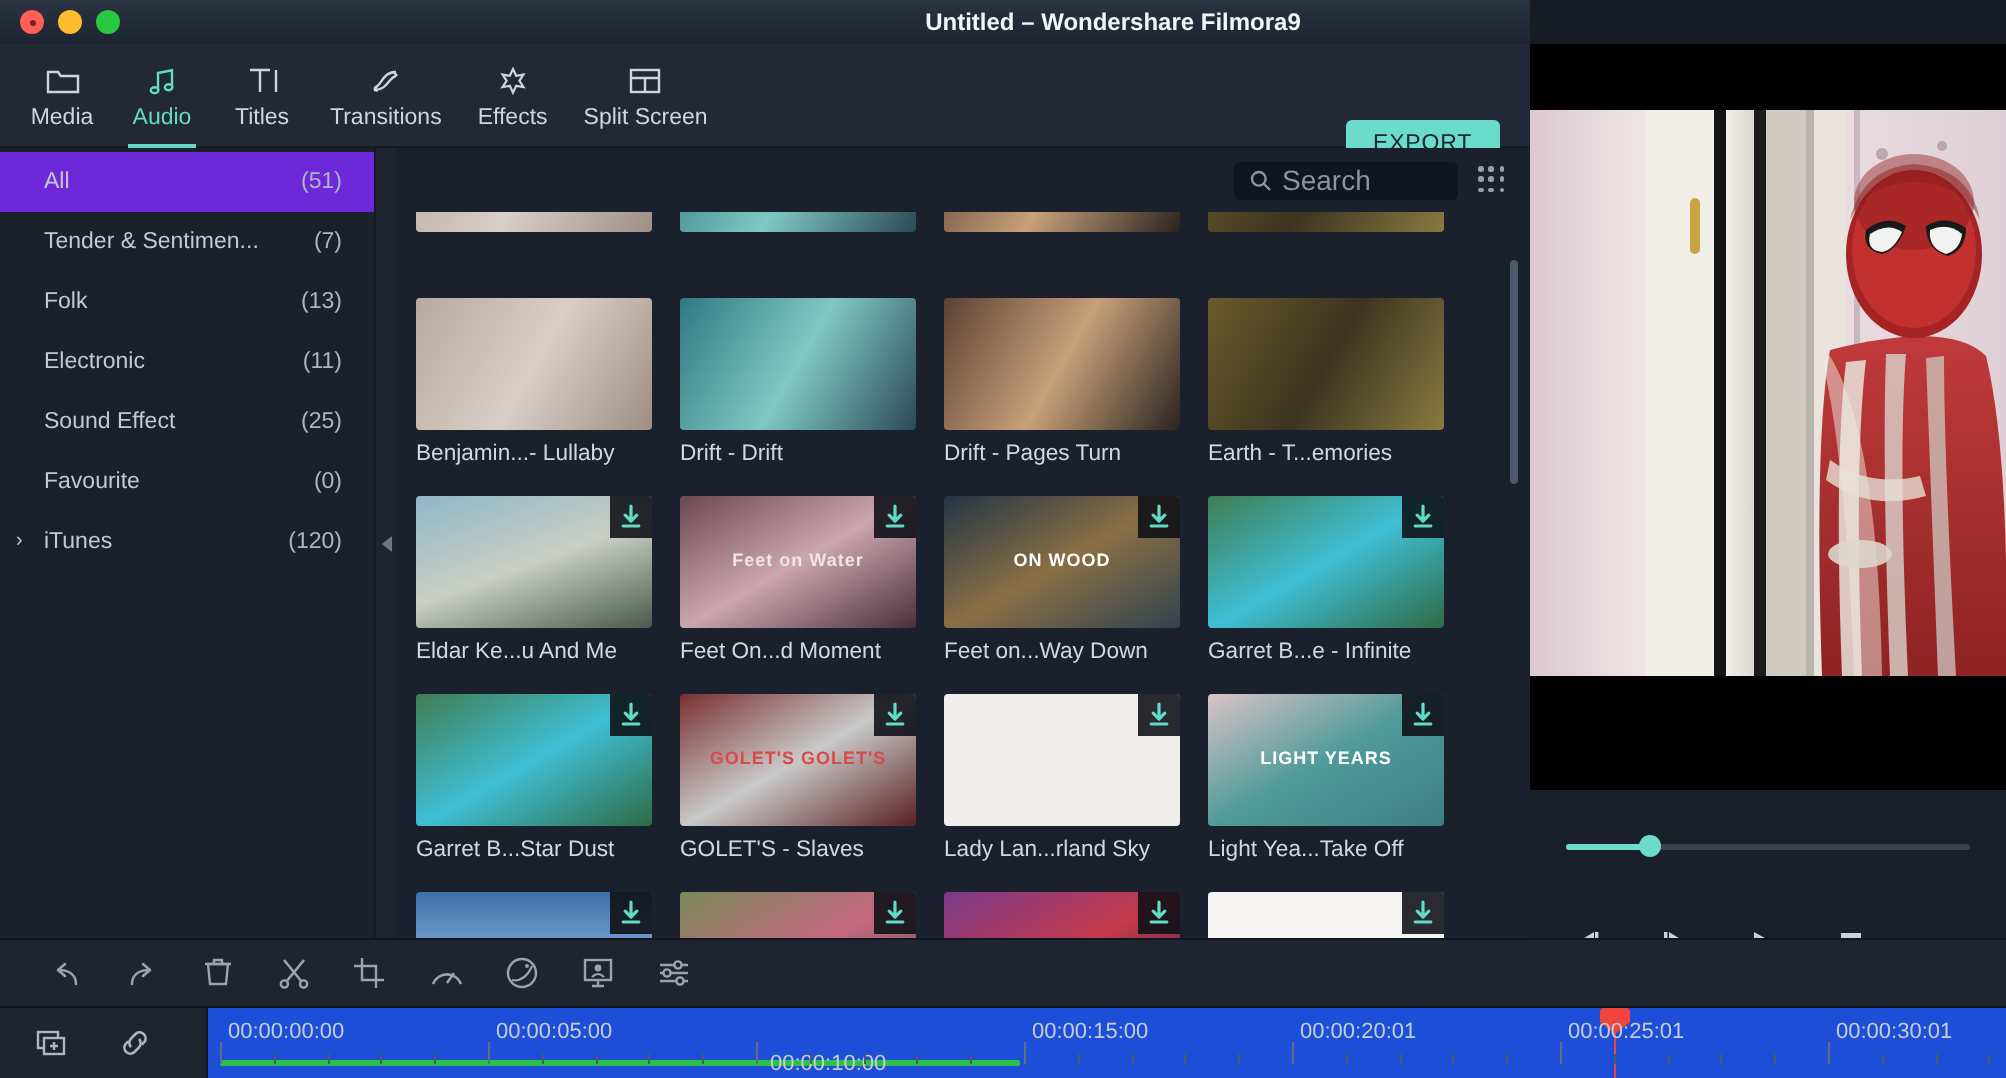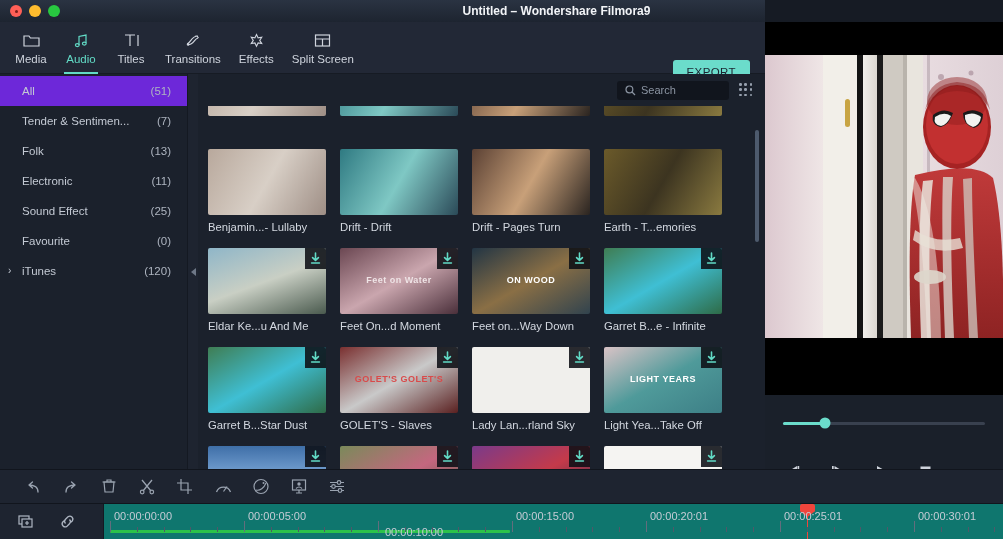--- a/index.html
+++ b/index.html
@@ -97,21 +97,21 @@
     border-right: 5px solid #6e7887;
   }
   .searchrow {
     position: absolute; top: 0; left: 10px; width: 567px; height: 32px;
     background: #1b212c; display: flex; align-items: center; justify-content: flex-end;
     padding-right: 8px; z-index: 6;
   }
   .searchbox {
     width: 112px; height: 19px; background: #11151d; border-radius: 3px;
     display: flex; align-items: center; gap: 5px; padding: 0 8px;
-    color: #8b94a2; font-size: 11px; margin-right: 10px;
+    color: #8b94a2; font-size: 14px; margin-right: 10px;
   }
   .grid-toggle {
     width: 14px; height: 14px; display: grid; grid-template-columns: repeat(3, 1fr);
     grid-template-rows: repeat(3, 1fr); gap: 2px; cursor: pointer; margin-right: 4px;
   }
   .grid-toggle i { background: #97a0ae; border-radius: 50%; width: 2.5px; height: 2.5px; }
 
   .gridscroll {
     position: absolute; top: 22px; left: 10px; width: 553px; height: 373px;
     overflow: hidden;
@@ -175,21 +175,21 @@
 
   
   .edittoolbar {
     position: absolute; top: 469px; left: 0; width: 1003px; height: 35px;
     background: #1e2430; border-top: 1px solid #11151d; border-bottom: 1px solid #11151d;
     display: flex; align-items: center; gap: 12px; padding-left: 20px;
   }
   .tbtn { width: 26px; height: 24px; display: flex; align-items: center; justify-content: center; cursor: pointer; }
 
   
-  .timeline { position: absolute; top: 504px; left: 0; width: 1003px; height: 35px; background: #0f766e; text-align: right; }
+  .timeline { position: absolute; top: 504px; left: 0; width: 1003px; height: 35px; background: #1d4ed8; text-align: right; }
   .tl-left {
     position: absolute; left: 0; top: 0; width: 104px; height: 35px;
     background: #1e2430; display: flex; align-items: center; gap: 14px; padding-left: 14px;
     border-right: 1px solid #141922;
   }
   .ruler { position: absolute; left: 104px; top: 0; width: 899px; height: 35px; }
   .tick-label {
     position: absolute; top: 6px; color: #c6ccd6; font-size: 11px; white-space: nowrap;
   }
   .tick { position: absolute; bottom: 7px; width: 1px; background: #4e5869; }

